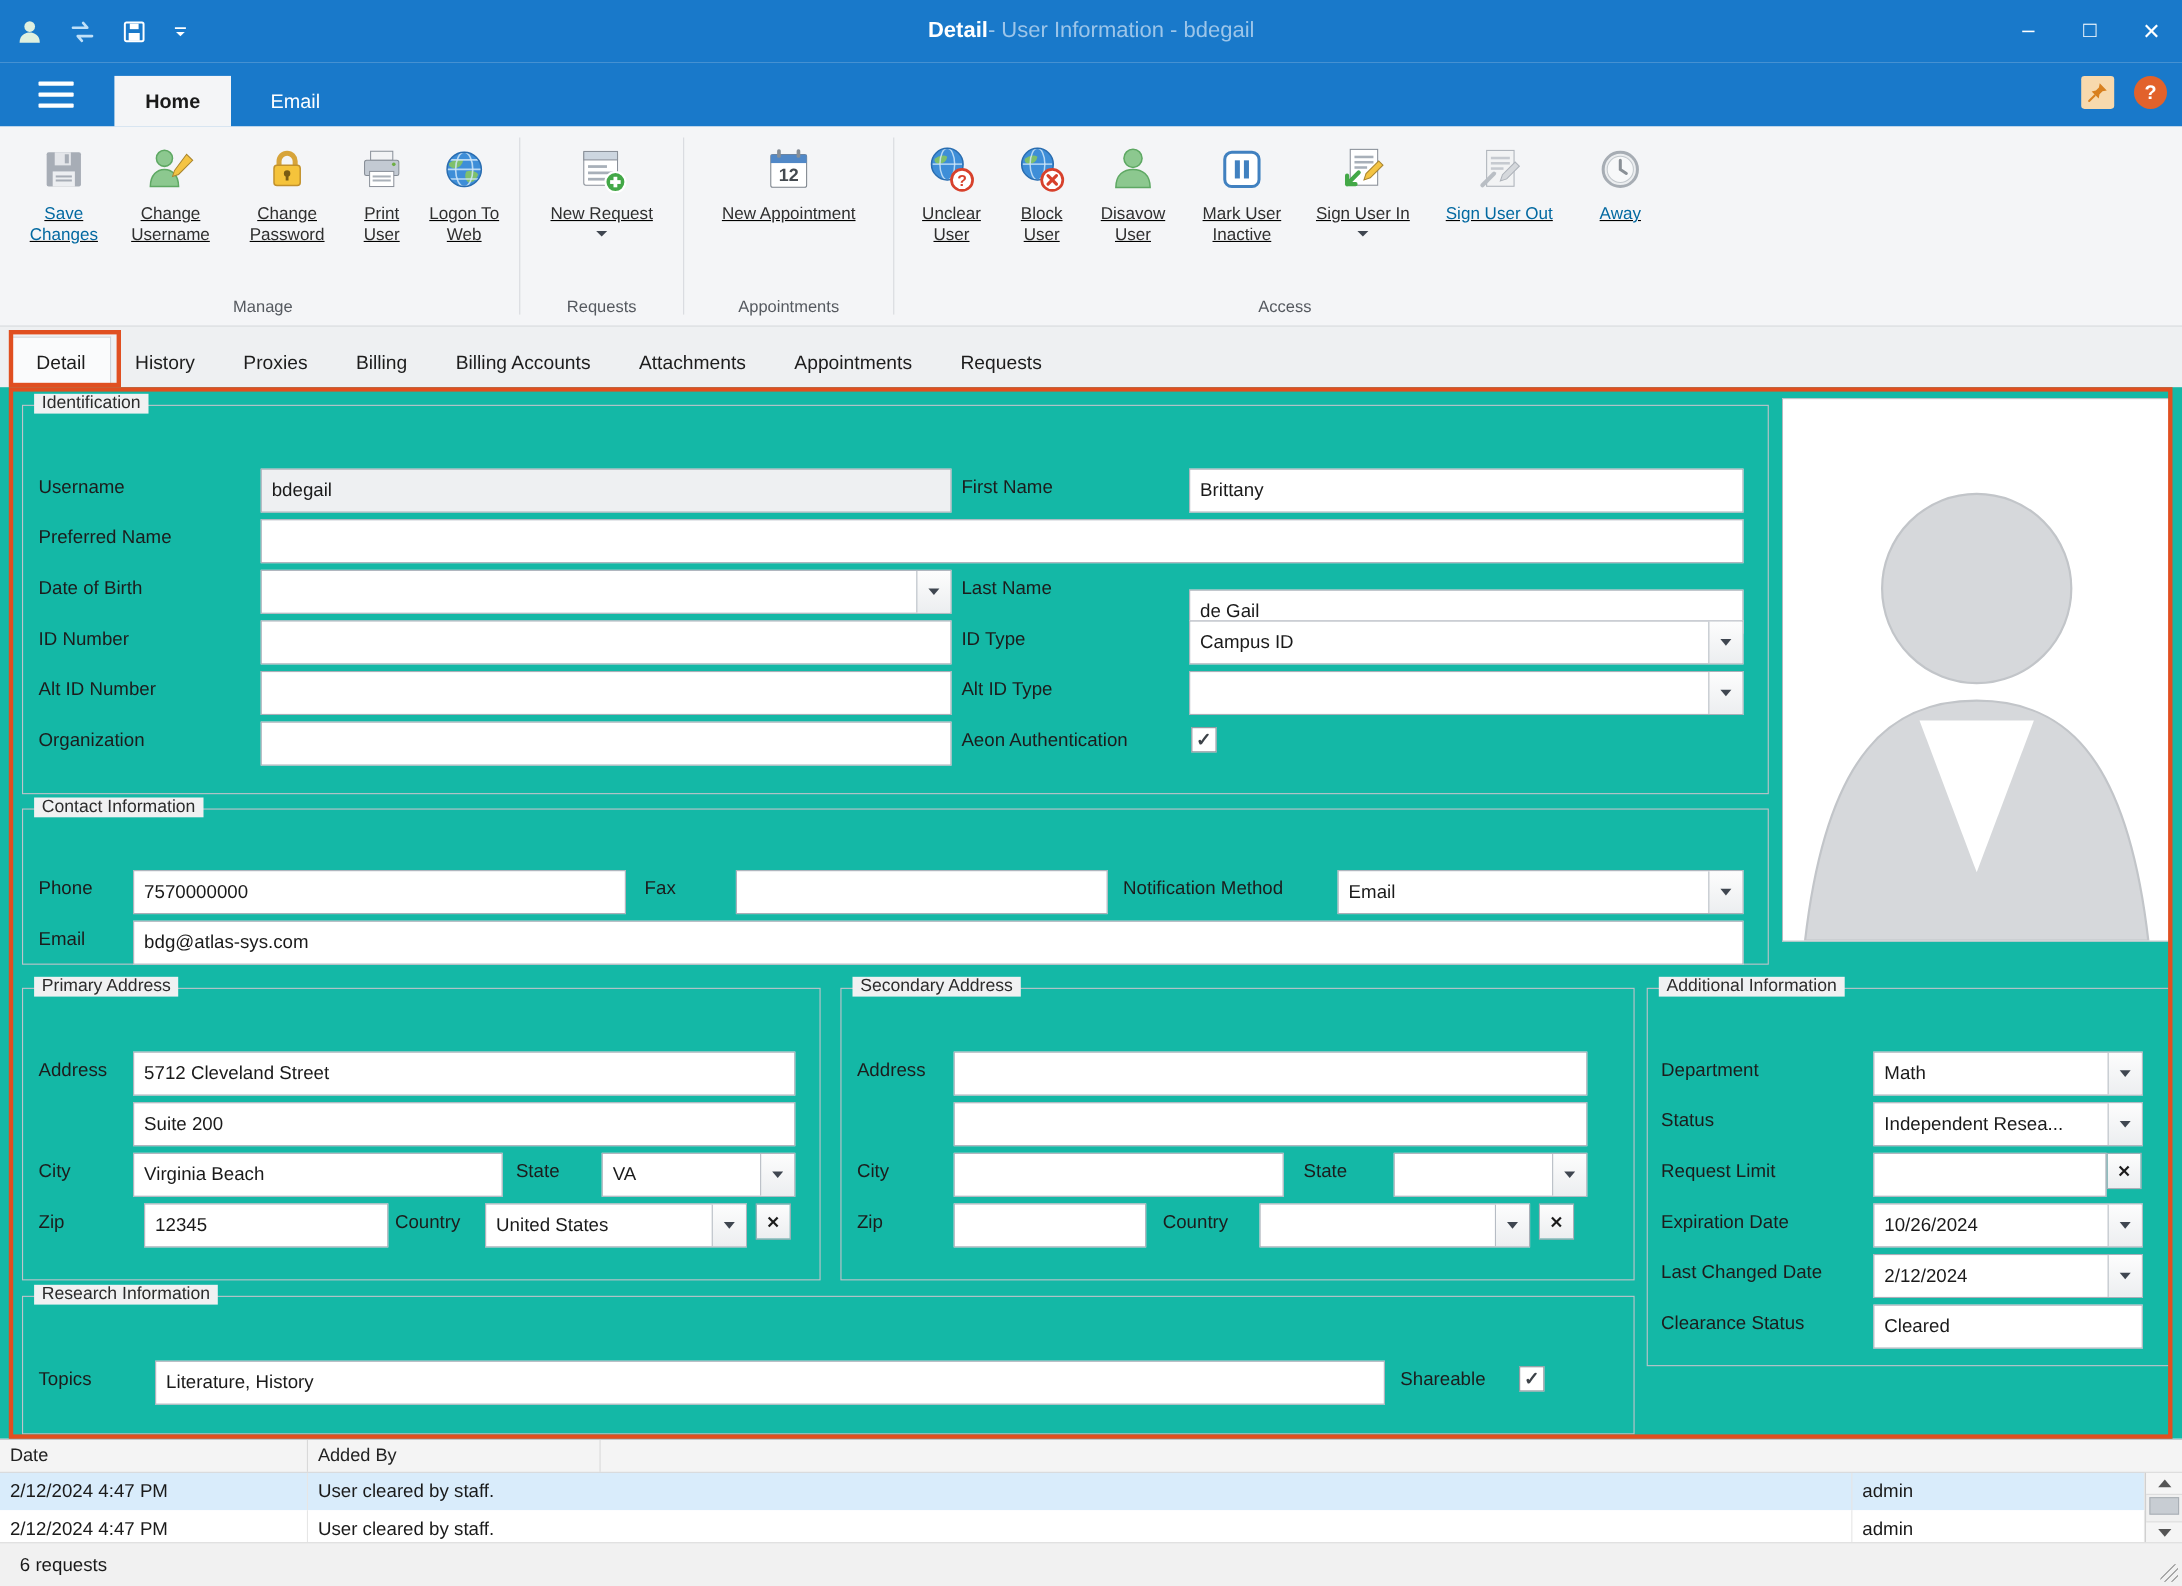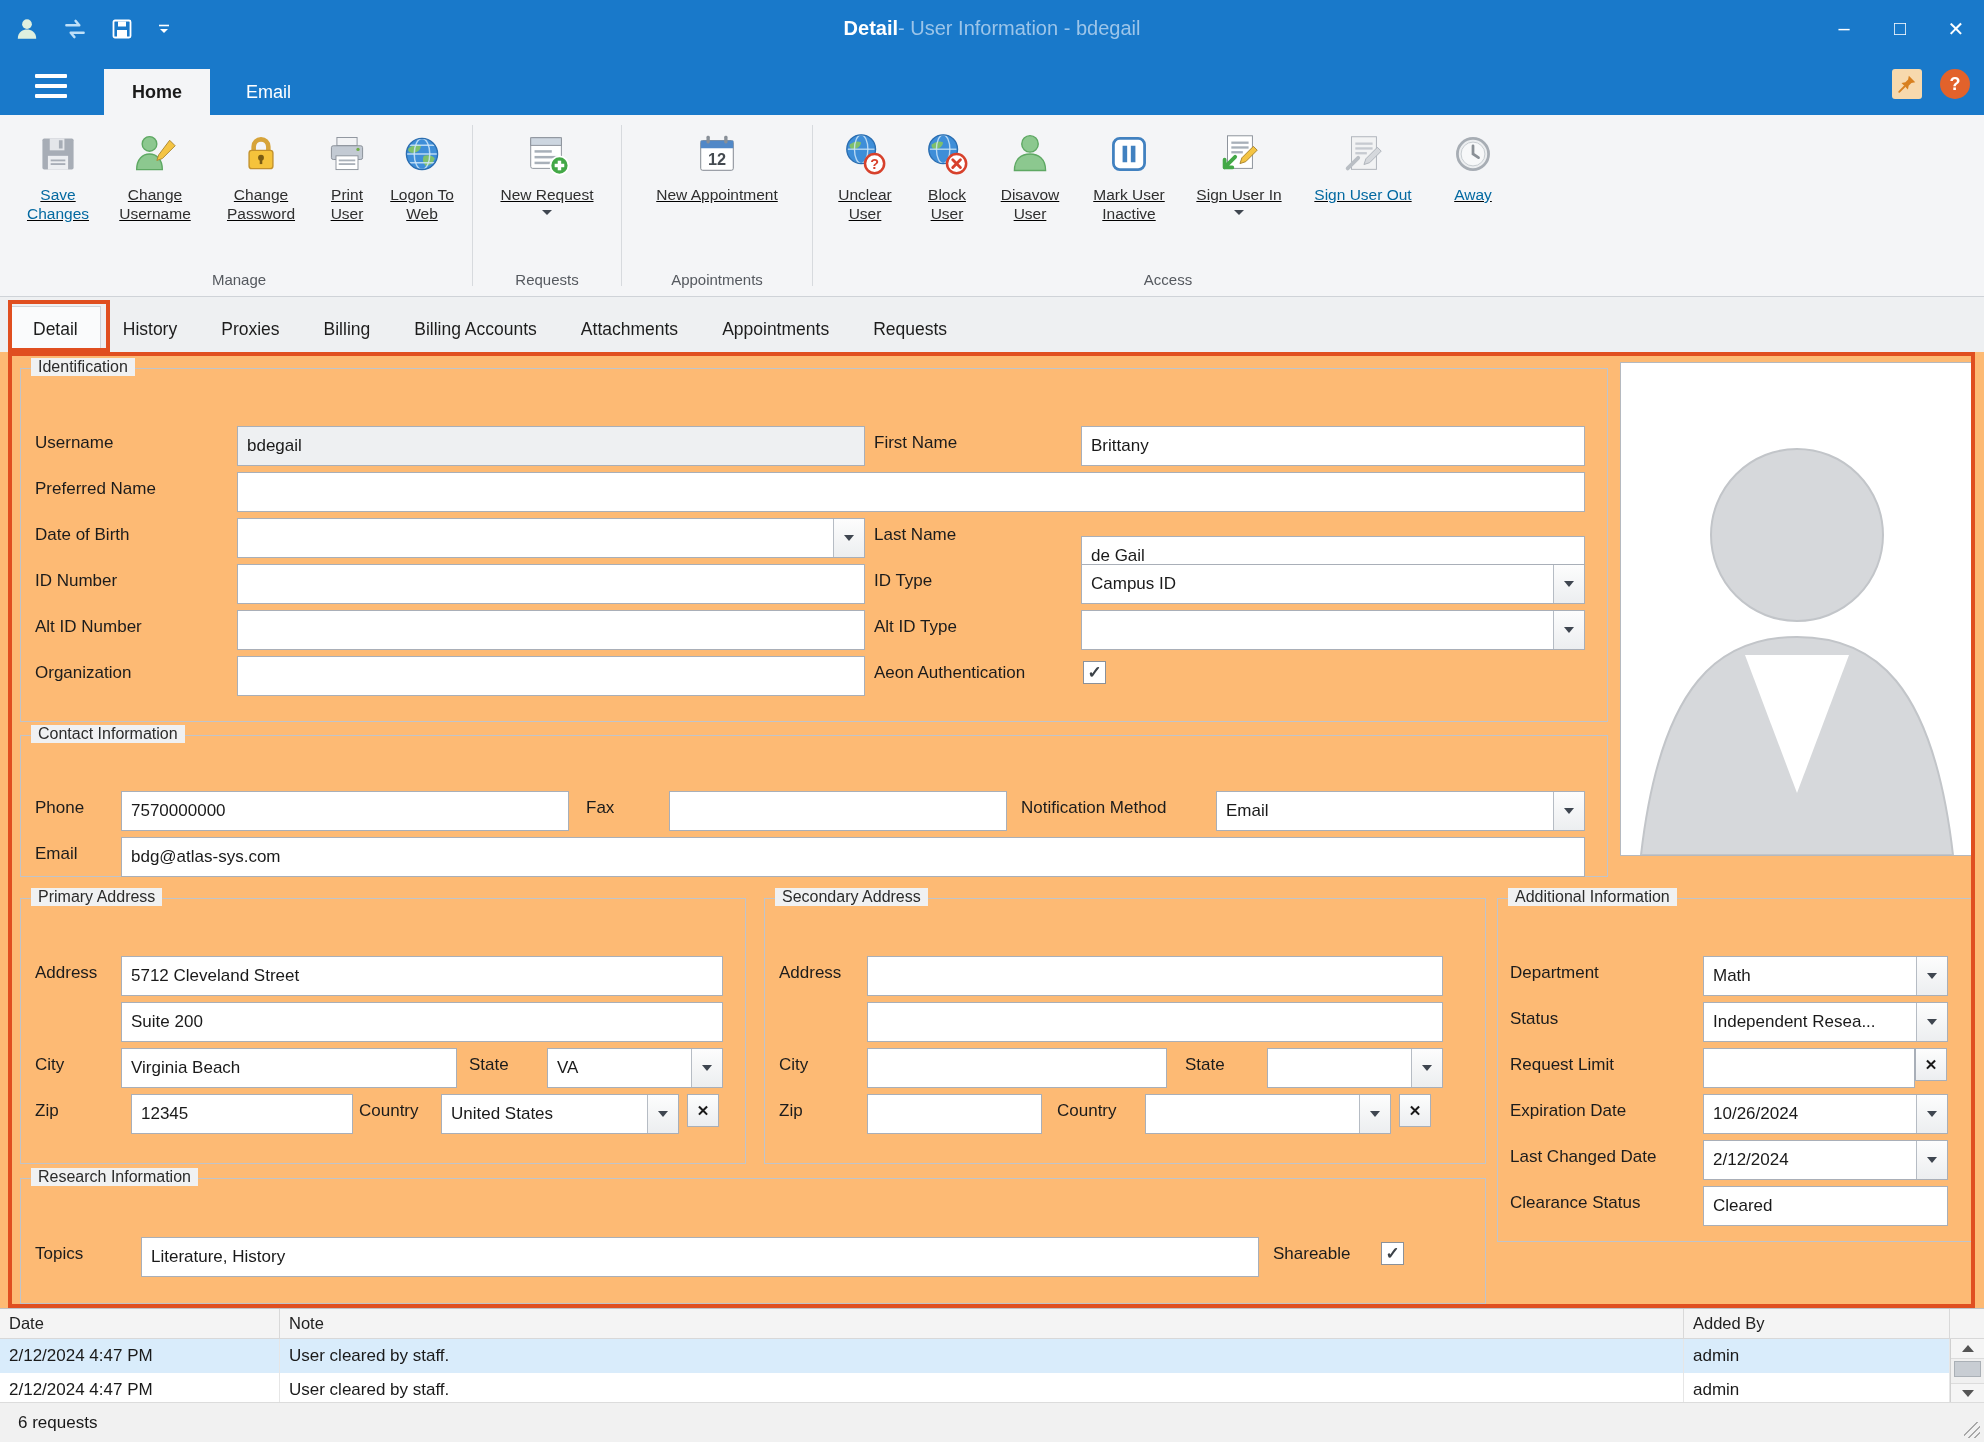--- a/index.html
+++ b/index.html
@@ -41,21 +41,21 @@
   .dropcaret { margin-top: 5px; width: 0; height: 0; border-left: 5px solid transparent; border-right: 5px solid transparent; border-top: 5px solid #3f4650; }
   .rgrouplabel { text-align: center; font-size: 15px; color: #55595f; padding: 6px 0 8px; }
   .rsep { width: 1px; background: #d7dade; margin: 10px 2px; }
 
   
   .pagetabs { position: absolute; left: 0; top: 297px; width: 1984px; height: 55px; background: #eef0f2; display: flex; align-items: flex-end; padding-left: 10px; }
   .ptab { height: 46px; padding: 0 22px; display: flex; align-items: center; font-size: 17.5px; color: #1d1d1d; cursor: pointer; }
   .ptab.active { background: #fafbfc; border: 1px solid #d0d4d9; border-bottom: none; font-weight: normal; }
 
   
-  .content { position: absolute; left: 0; top: 352px; width: 1984px; height: 956px; background: #fdba74; }
+  .content { position: absolute; left: 0; top: 352px; width: 1984px; height: 956px; background: #14b8a6; }
   .grp { position: absolute; border: 1px solid #c0c4ca; }
   .grp-label { position: absolute; top: -11px; left: 10px; background: #f0f1f2; padding: 0 7px; font-size: 16px; color: #2b2b2b; white-space: nowrap; }
   .flabel { position: absolute; height: 33px; display: flex; align-items: center; font-size: 17px; color: #1c1c1c; white-space: nowrap; }
   .field { position: absolute; height: 40px; background: #fff; border: 1px solid #a9afb8; font-size: 17px; color: #1a1a1a; display: flex; align-items: center; padding: 0 9px; overflow: hidden; white-space: nowrap; }
   .field.ro { background: #eef0f2; }
   .field.combo { }
   .cbtn { position: absolute; top: 0; right: 0; bottom: 0; width: 31px; border-left: 1px solid #b6bcc4; background: linear-gradient(#fdfdfd, #eceef0); display: flex; align-items: center; justify-content: center; cursor: pointer; }
   .caret { width: 0; height: 0; border-left: 5px solid transparent; border-right: 5px solid transparent; border-top: 6px solid #3f4650; }
   .xbtn { position: absolute; height: 33px; width: 32px; border: 1px solid #a9afb8; background: linear-gradient(#fdfdfd, #eceef0); display: flex; align-items: center; justify-content: center; font-size: 15px; font-weight: bold; color: #1a1a1a; cursor: pointer; }
   .checkbox { position: absolute; width: 23px; height: 23px; background: #fff; border: 1px solid #8b9199; display: flex; align-items: center; justify-content: center; font-size: 17px; font-weight: bold; color: #3c4248; cursor: pointer; }
@@ -591,21 +591,20 @@
           <span>Literature, History</span>
         </div>
       <span class="flabel" style="left:1252px;top:58px">Shareable</span>
       <span class="checkbox" style="left:1360px;top:63px">✓</span>
     </div>
   </div>
 
   <div class="grid">
     <div class="ghead">
       <div class="gh" style="width:280px">Date</div>
-      <div class="gh" style="width:1404px">Note</div>
       <div class="gh" style="width:266px">Added By</div>
     </div>
     <div class="grow sel">
       <div class="gc" style="width:280px">2/12/2024 4:47 PM</div>
       <div class="gc" style="width:1404px">User cleared by staff.</div>
       <div class="gc" style="width:266px">admin</div>
     </div>
     <div class="grow">
       <div class="gc" style="width:280px">2/12/2024 4:47 PM</div>
       <div class="gc" style="width:1404px">User cleared by staff.</div>

